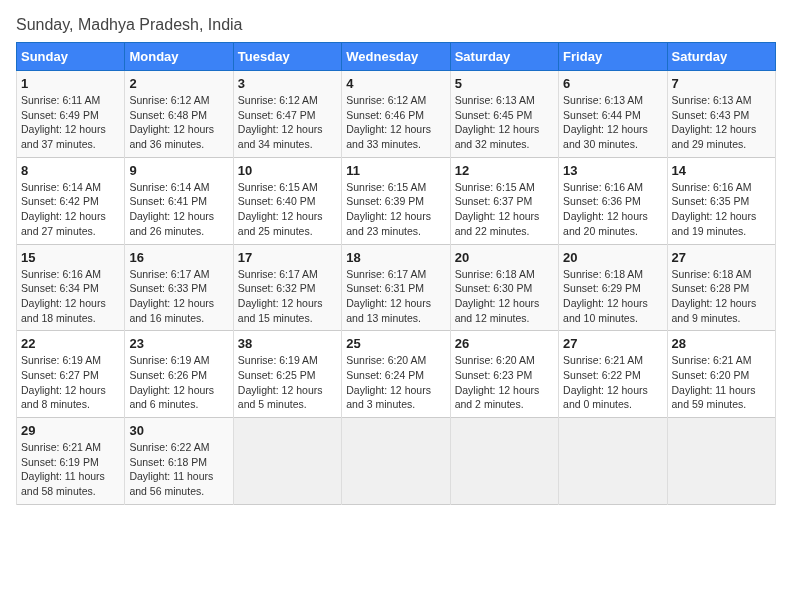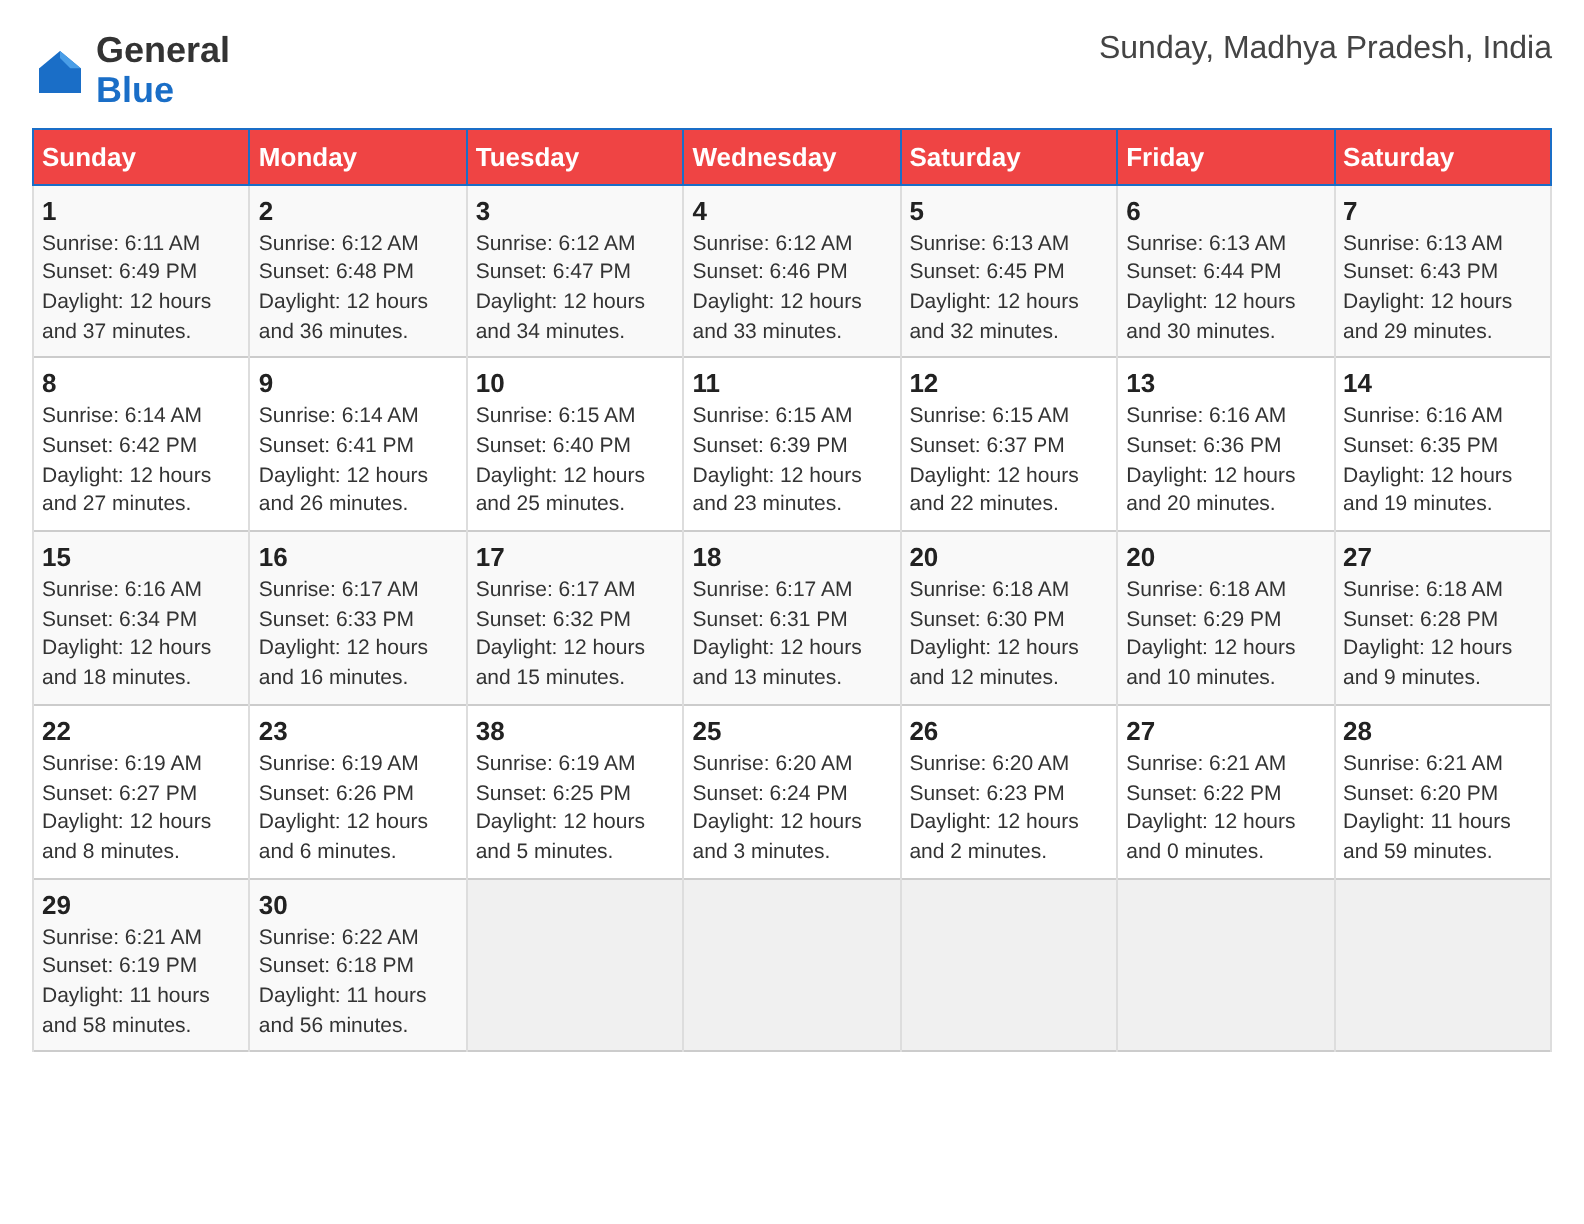--- a/index.html
+++ b/index.html
@@ -49,21 +49,21 @@
     .location-title {
       font-size: 16px;
       color: #444;
     }
     .calendar-table {
       width: 100%;
       border-collapse: collapse;
       font-size: 11px;
     }
     .calendar-table thead tr {
-      background: #ef4444;
+      background: #3b82f6;
       color: #fff;
     }
     .calendar-table thead th {
       padding: 6px 4px;
       font-size: 13px;
       font-weight: bold;
       border: 1px solid #1a6ec7;
       text-align: left;
     }
     .calendar-table tbody tr {
@@ -100,33 +100,20 @@
       background: #f0f0f0 !important;
     }
     tbody tr td:last-child {
       border-right: 1px solid #ddd;
     }
   </style>
 </head>
 <body>
 
 <div class="header-area">
-  <div class="logo">
-    <svg class="logo-icon" viewBox="0 0 32 32" xmlns="http://www.w3.org/2000/svg">
-      <polygon points="16,4 28,14 28,28 4,28 4,14" fill="#1a6ec7"></polygon>
-      <polygon points="16,4 28,14 22,14 16,8" fill="#4a9ee7"></polygon>
-      <rect x="4" y="14" width="24" height="14" fill="#1a6ec7"></rect>
-    </svg>
-    <div>
-      <div style="line-height:1.1">
-        <span class="logo-text-general">General</span><br>
-        <span class="logo-text-blue">Blue</span>
-      </div>
-    </div>
-  </div>
   <div class="title-area">
     <div class="location-title">Sunday, Madhya Pradesh, India</div>
   </div>
 </div>
 
 <table class="calendar-table">
   <thead>
     <tr>
     <th>Sunday</th>
         <th>Monday</th>

